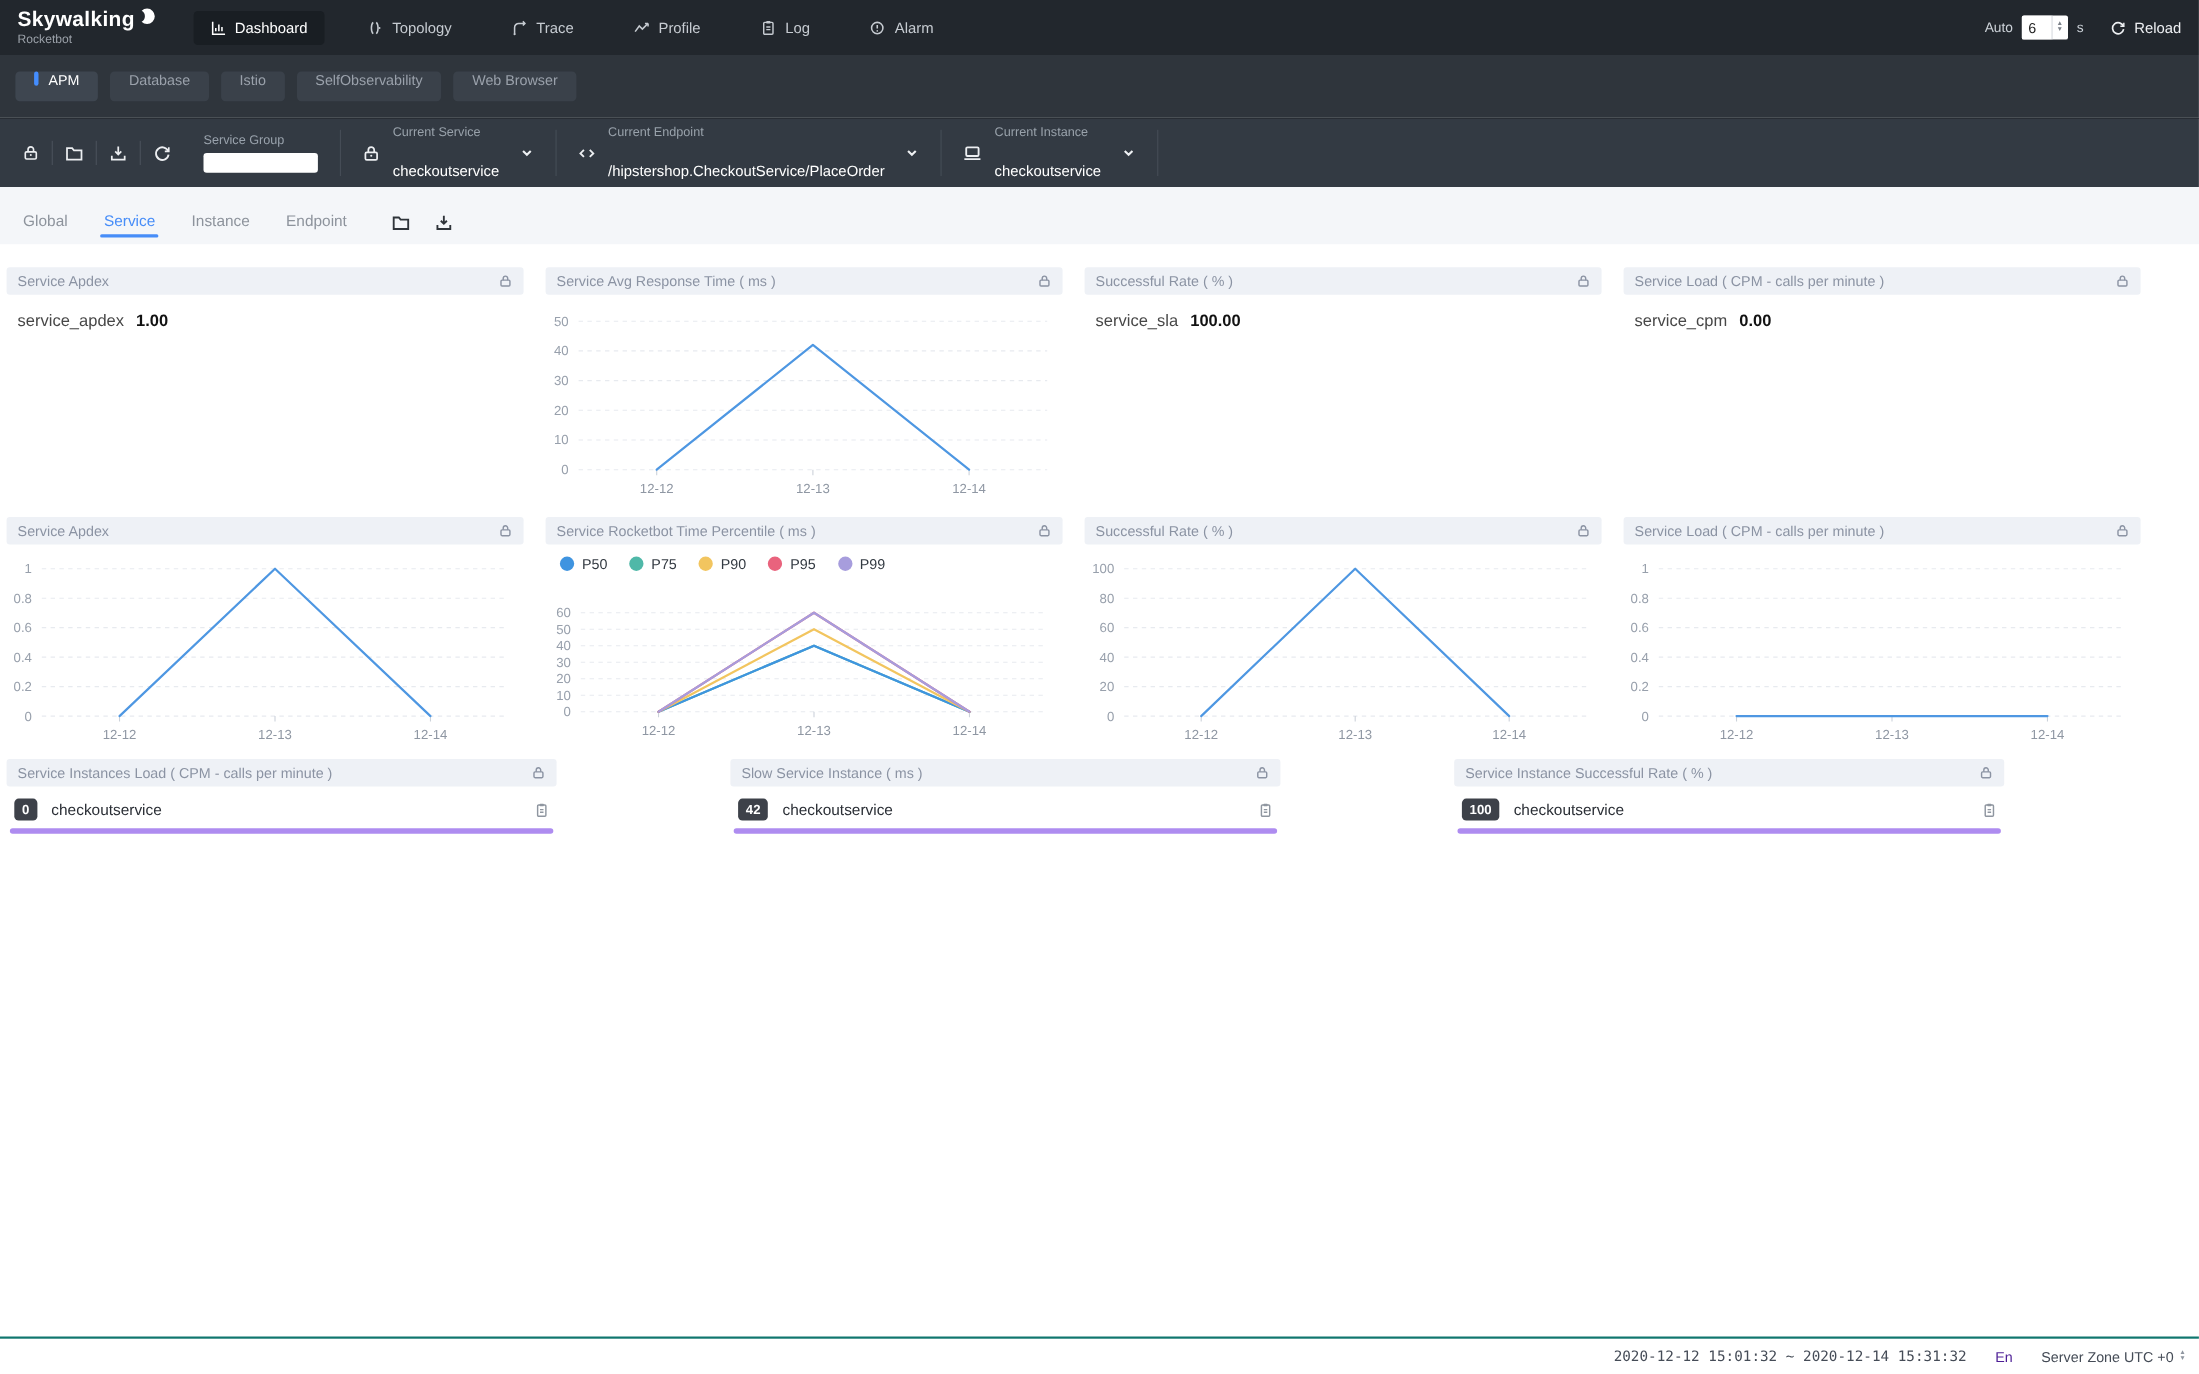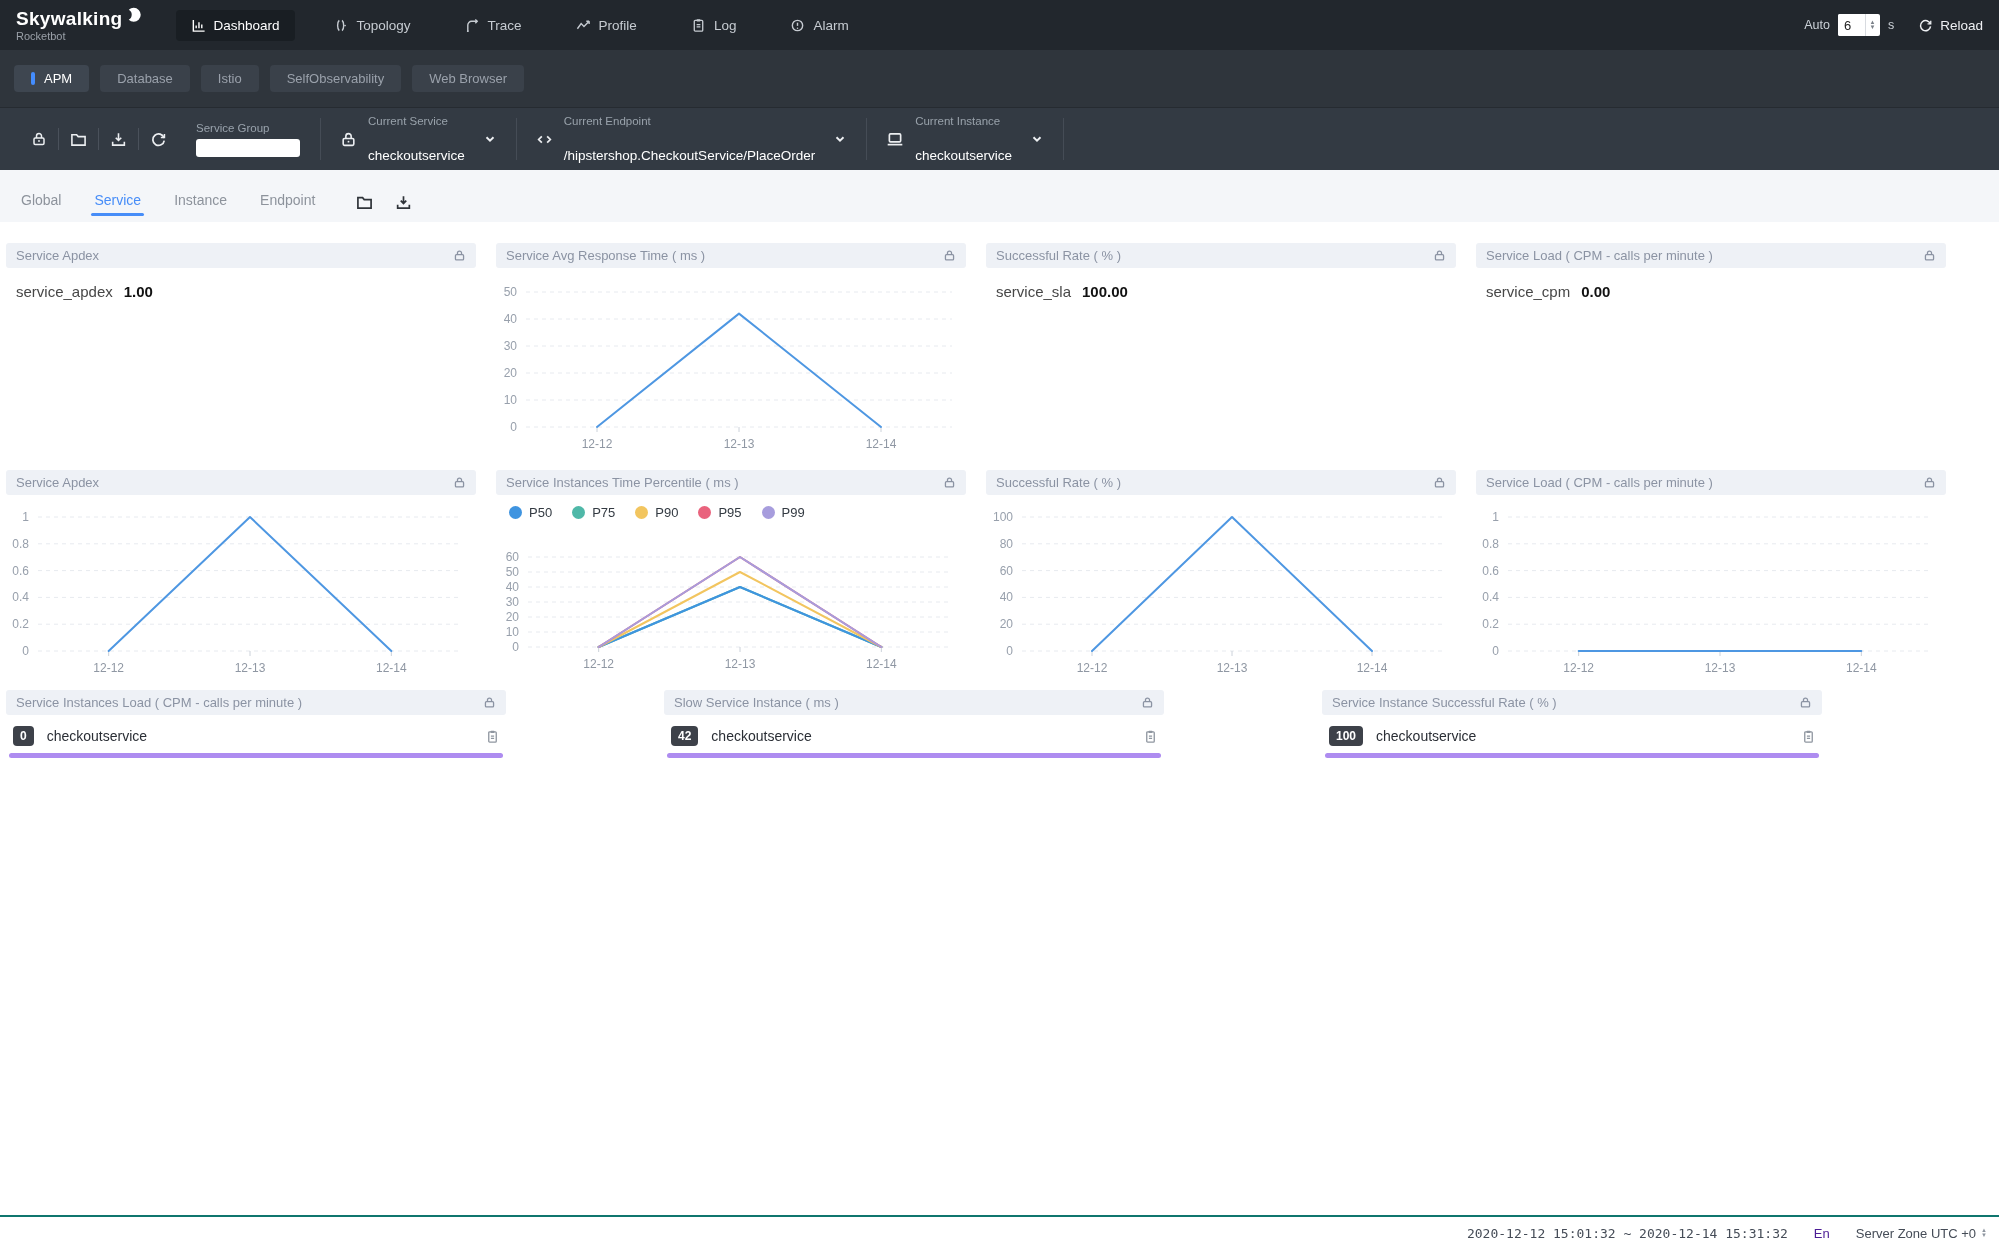--- a/index.html
+++ b/index.html
@@ -21,28 +21,28 @@
   .auto-wrap{display:flex;align-items:center;gap:8px;color:#ccd2d8;font-size:12.5px}
   .auto-input{width:42px;height:22px;background:#fff;border-radius:2px;display:flex;align-items:stretch;overflow:hidden}
   .auto-input input{border:none;outline:none;width:27px;padding-left:6px;font-size:13px;color:#222;
                     font-family:"Liberation Sans",sans-serif}
   .spin{width:14px;border-left:1px solid #d8dbe0;display:flex;flex-direction:column;align-items:center;
         justify-content:center;color:#7a8088;font-size:6px;line-height:5px;cursor:pointer}
   .reload-btn{display:flex;align-items:center;gap:7px;color:#eef0f3;font-size:13.5px;margin-left:16px;cursor:pointer}
 
   
   .pagebar{height:57px;background:#2f353c;display:flex;align-items:center;padding:0 14px;gap:11px}
-  .pill{height:27px;padding:0 17px;background:#3a414a;border-radius:4px;display:flex;align-items:center;
+  .pill{height:27px;padding:0 17px;background:#3a414a;border-radius:4px;display:flex;align-items:flex-start;
         color:#9aa1ab;font-size:13px;cursor:pointer;white-space:nowrap}
   .pill.active{color:#fff;background:#3e4650}
   .pill .accent{width:4px;height:13px;border-radius:2px;margin-right:9px}
 
   
   .toolbar{height:63px;background:#333a43;border-top:1px solid #262b31;display:flex;align-items:center;
-           padding:0 19px;color:#eceef1}
+           padding:0 8px;color:#eceef1}
   .tbtn{width:39px;display:flex;justify-content:center;cursor:pointer}
   .tdiv{width:1px;height:22px;background:#4a515b}
   .sgroup{margin:0 20px 0 18px;display:flex;flex-direction:column}
   .sgroup .sg-label{font-size:11.5px;color:#99a2ac;margin-bottom:5px}
   .sgroup input{width:104px;height:18px;border:none;outline:none;border-radius:3px;background:#fff;
                 padding:0 5px;font-size:12px;font-family:"Liberation Sans",sans-serif}
   .seldiv{width:1px;height:42px;background:#454c56}
   .selector{display:flex;align-items:center;gap:11px;padding:0 19px;cursor:pointer}
   .selector .txt{display:flex;flex-direction:column;gap:21px}
   .selector .lab{font-size:11.5px;color:#99a2ab}
@@ -436,21 +436,21 @@
             <line x1="244" x2="244" y1="156" y2="161" stroke="#ccd2da"></line>
             <text x="244" y="177" text-anchor="middle" fill="#8f97a3" font-size="12">12-13</text>
             <line x1="385.3333333333333" x2="385.3333333333333" y1="156" y2="161" stroke="#ccd2da"></line>
             <text x="385.3333333333333" y="177" text-anchor="middle" fill="#8f97a3" font-size="12">12-14</text>
             <polyline points="102.66666666666667,156 244,22 385.3333333333333,156" fill="none" stroke="#4e97e2" stroke-width="2" stroke-linejoin="round" stroke-linecap="round"></polyline>
           </svg>
         </div>
     </div>
     <div class="panel">
       <div class="phead">
-          <span class="ptitle">Service Instances Time Percentile ( ms )</span>
+          <span class="ptitle">Service Rocketbot Time Percentile ( ms )</span>
         <span class="plock">
             <svg width="13" height="13" viewBox="0 0 16 16" fill="none" stroke="currentColor" stroke-width="1.6">
               <rect x="3" y="7" width="10" height="6.5" rx="1.2"></rect>
               <path d="M5.5 7V5a2.5 2.5 0 0 1 5 0v2"></path>
             </svg>
           </span>
         </div>
       <div class="legend">
         <span class="litem">
             <span class="ldot" style="background: rgb(63, 148, 224);"></span>

